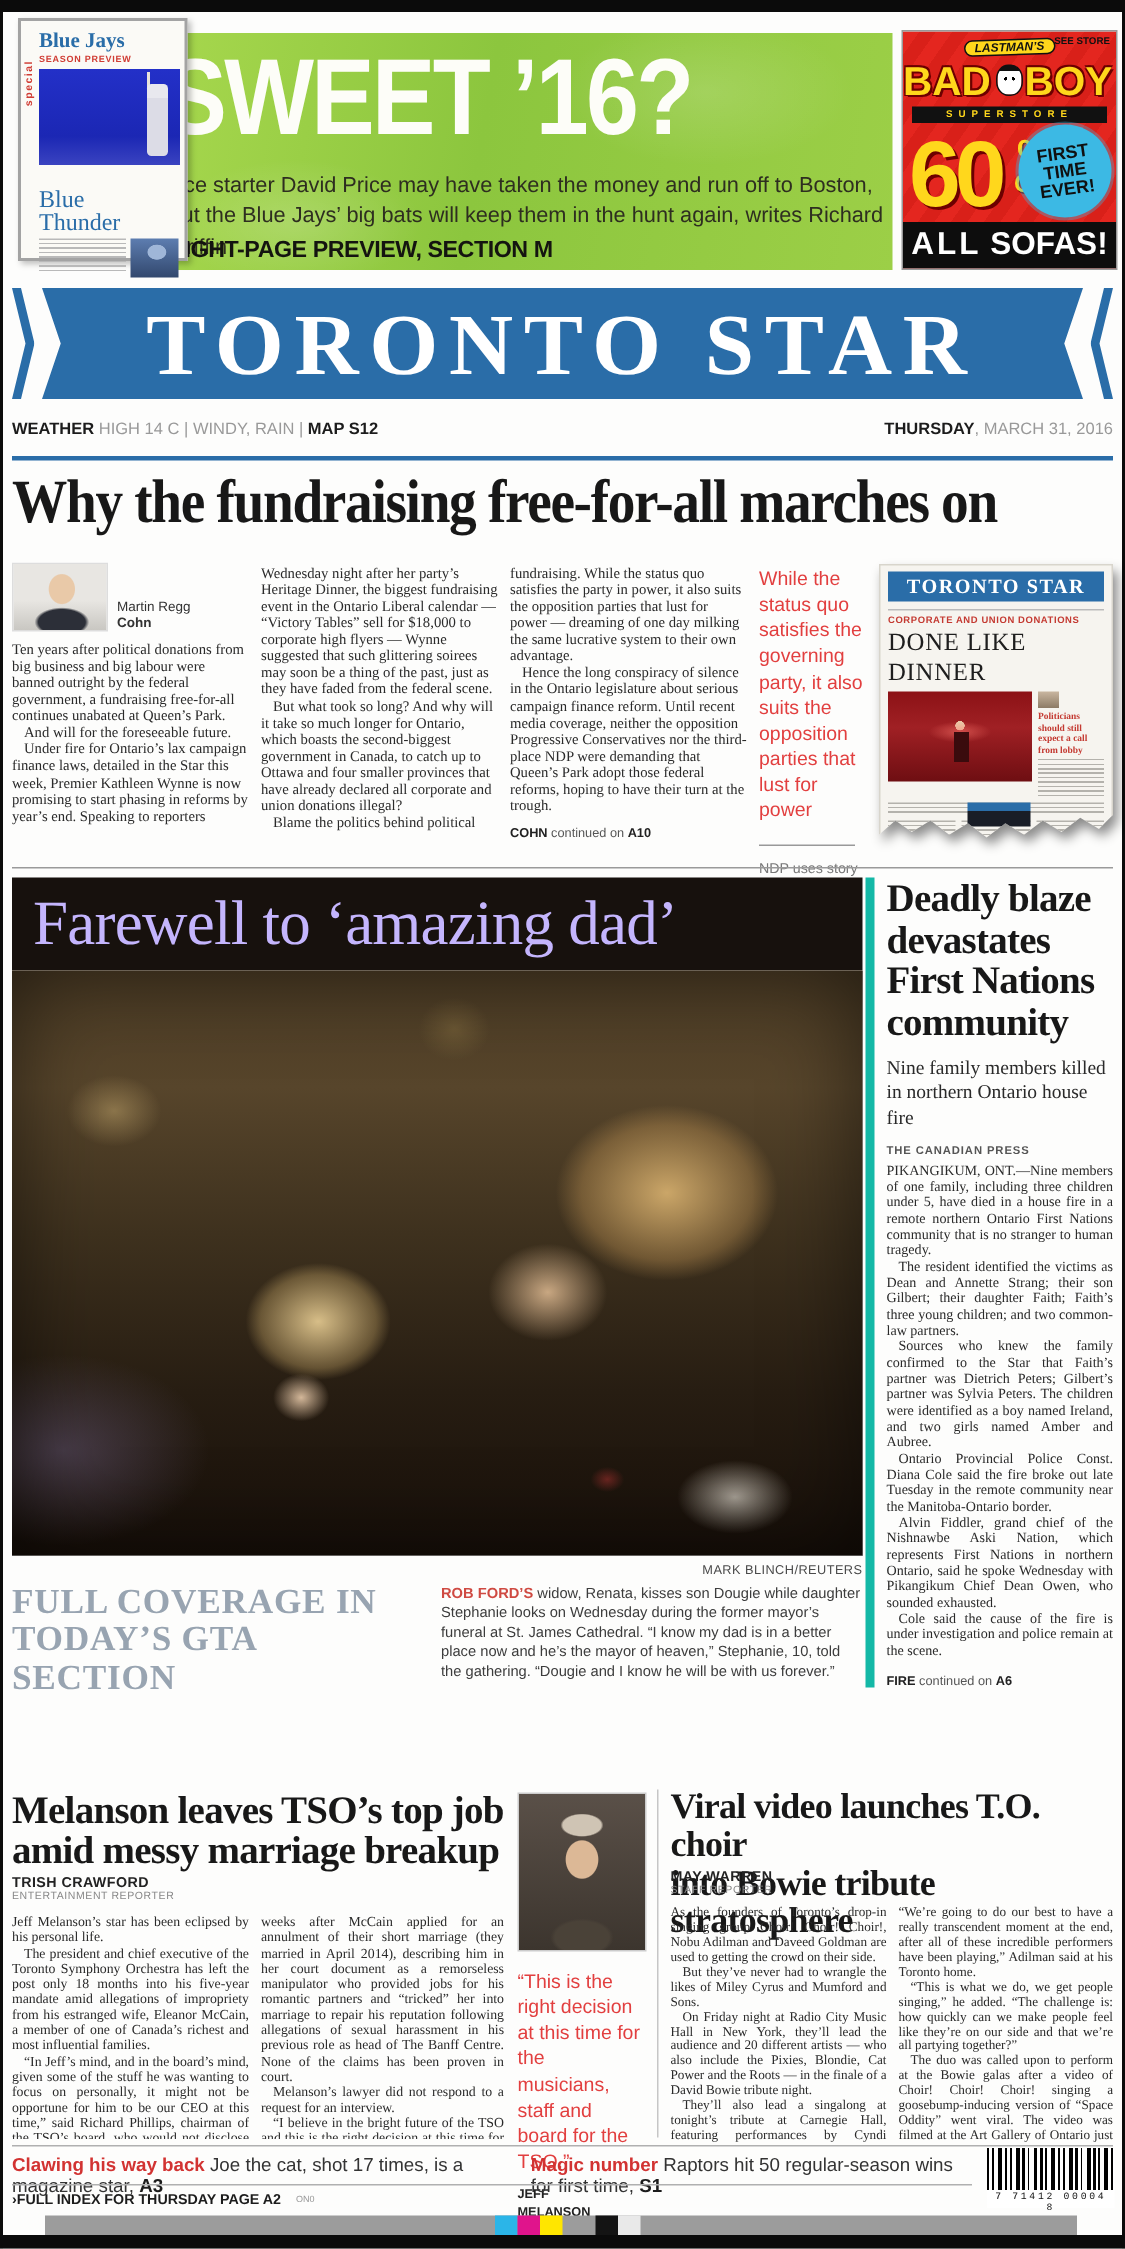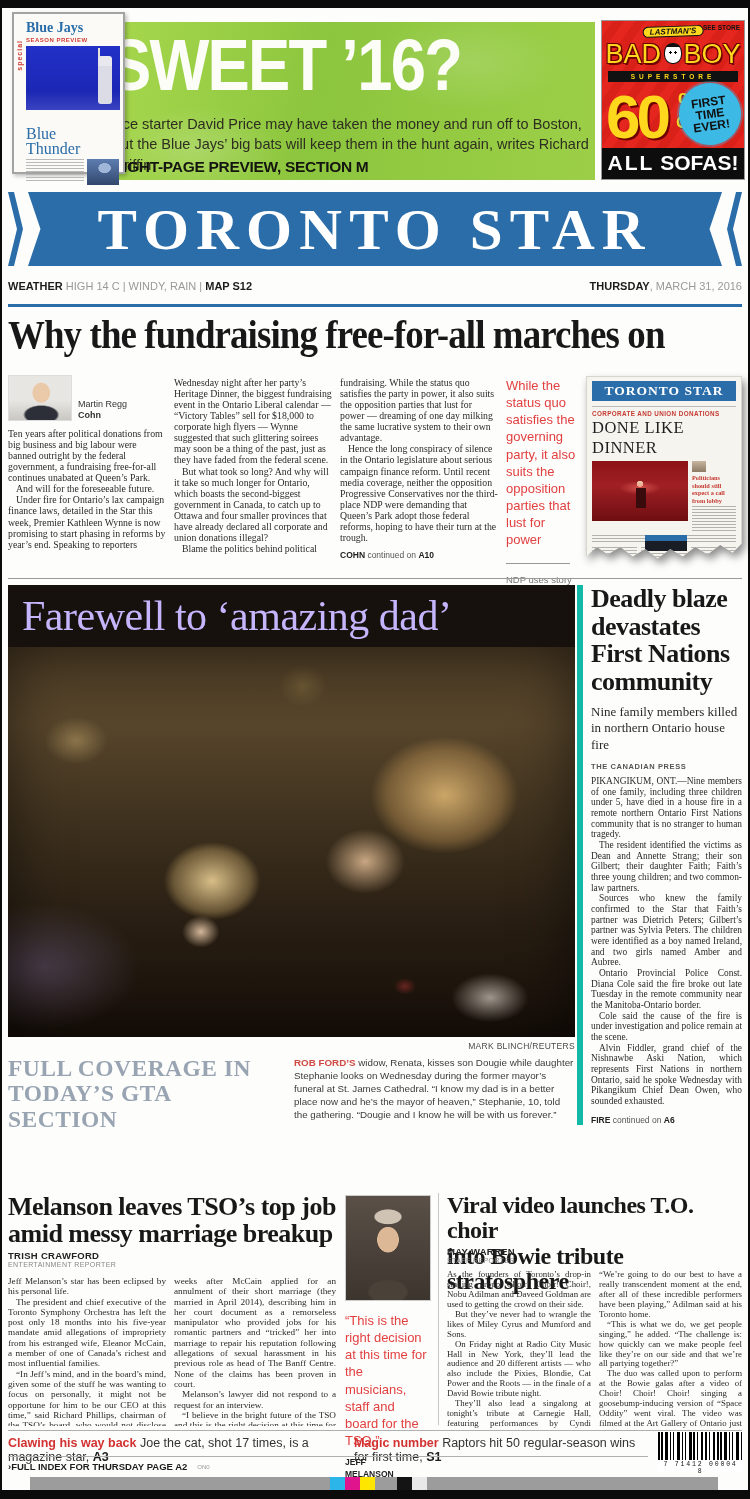--- a/index.html
+++ b/index.html
@@ -42,21 +42,21 @@
   .dek { position:absolute; left:16px; top:92px; color:#2e2e20; font-size:14.5px; line-height:1.4; font-weight:500;}
   .greenkicker { position:absolute; left:16px; top:136px; color:#141410; font-size:15.5px; font-weight:bold; letter-spacing:-0.3px;}
 
   
   .ad { left:601px; top:20px; width:144px; height:160px; border:1px solid #999;
       background:repeating-linear-gradient(125deg,#e4261f 0 9px,#d92019 9px 18px); overflow:hidden; }
   .ad-see { position:absolute; right:4px; top:3px; font-size:6.5px; font-weight:bold; color:#111; }
   .ad-lastmans { position:absolute; left:50%; top:5px; transform:translateX(-50%) rotate(-2deg);
       background:#ffd71c; border:1px solid #111; border-radius:8px; padding:0 6px; font-size:8px;
       font-style:italic; font-weight:bold; color:#111; }
-  .ad-brand { position:absolute; left:0; right:0; top:18px; text-align:center; font-size:27px; font-weight:normal;
+  .ad-brand { position:absolute; left:0; right:0; top:18px; text-align:left; font-size:27px; font-weight:bold;
       color:#ffd71c; letter-spacing:0px; text-shadow:1.5px 1.5px 0 #6d0000,-1px -1px 0 #6d0000,1px -1px 0 #6d0000,-1px 1px 0 #6d0000; }
   .ad-face { position:absolute; left:50%; top:22px; transform:translateX(-50%); width:18px; height:21px;
       background:radial-gradient(2px 2px at 34% 45%, #000 55%, transparent 58%),
                  radial-gradient(2px 2px at 66% 45%, #000 55%, transparent 58%),
                  linear-gradient(180deg,#111 0 18%, #fff 18%);
       border:1.5px solid #111; border-radius:45%; }
   .ad-super { position:absolute; left:6px; right:6px; top:50px; background:#111; color:#ffd71c;
       font-size:6.5px; font-weight:bold; letter-spacing:4px; text-align:center; padding:2px 0; }
   .ad-60 { position:absolute; left:4px; top:60px; font-size:62px; font-weight:bold; color:#ffd71c;
       text-shadow:2px 2px 0 #6d0000; letter-spacing:-4px;}
@@ -345,22 +345,22 @@
 
   <div class="abs fire">
     <div class="fire-hl serif">Deadly blaze devastates First Nations community</div>
     <div class="fire-sub serif">Nine family members killed in northern Ontario house fire</div>
     <div class="mini-byline">THE CANADIAN PRESS</div>
     <div class="bodytxt fire-body just">
       <p>PIKANGIKUM, ONT.—Nine members of one family, including three children under 5, have died in a house fire in a remote northern Ontario First Nations community that is no stranger to human tragedy.</p>
       <p>The resident identified the victims as Dean and Annette Strang; their son Gilbert; their daughter Faith; Faith’s three young children; and two common-law partners.</p>
       <p>Sources who knew the family confirmed to the Star that Faith’s partner was Dietrich Peters; Gilbert’s partner was Sylvia Peters. The children were identified as a boy named Ireland, and two girls named Amber and Aubree.</p>
       <p>Ontario Provincial Police Const. Diana Cole said the fire broke out late Tuesday in the remote community near the Manitoba-Ontario border.</p>
+      <p>Alvin Fiddler, grand chief of the Nishnawbe Aski Nation, which represents First Nations in northern Ontario, said he spoke Wednesday with Pikangikum Chief Dean Owen, who sounded exhausted.</p>
       <p>Cole said the cause of the fire is under investigation and police remain at the scene.</p>
-      <p>Alvin Fiddler, grand chief of the Nishnawbe Aski Nation, which represents First Nations in northern Ontario, said he spoke Wednesday with Pikangikum Chief Dean Owen, who sounded exhausted.</p>
     </div>
     <div class="contline sans"><b>FIRE</b><span> continued on </span><b>A6</b></div>
   </div>
 
   <div class="abs tso-hl serif">
     <div>Melanson leaves TSO’s top job</div>
     <div>amid messy marriage breakup</div>
   </div>
   <div class="abs tso-by">
     <div class="by-name">TRISH CRAWFORD</div>

